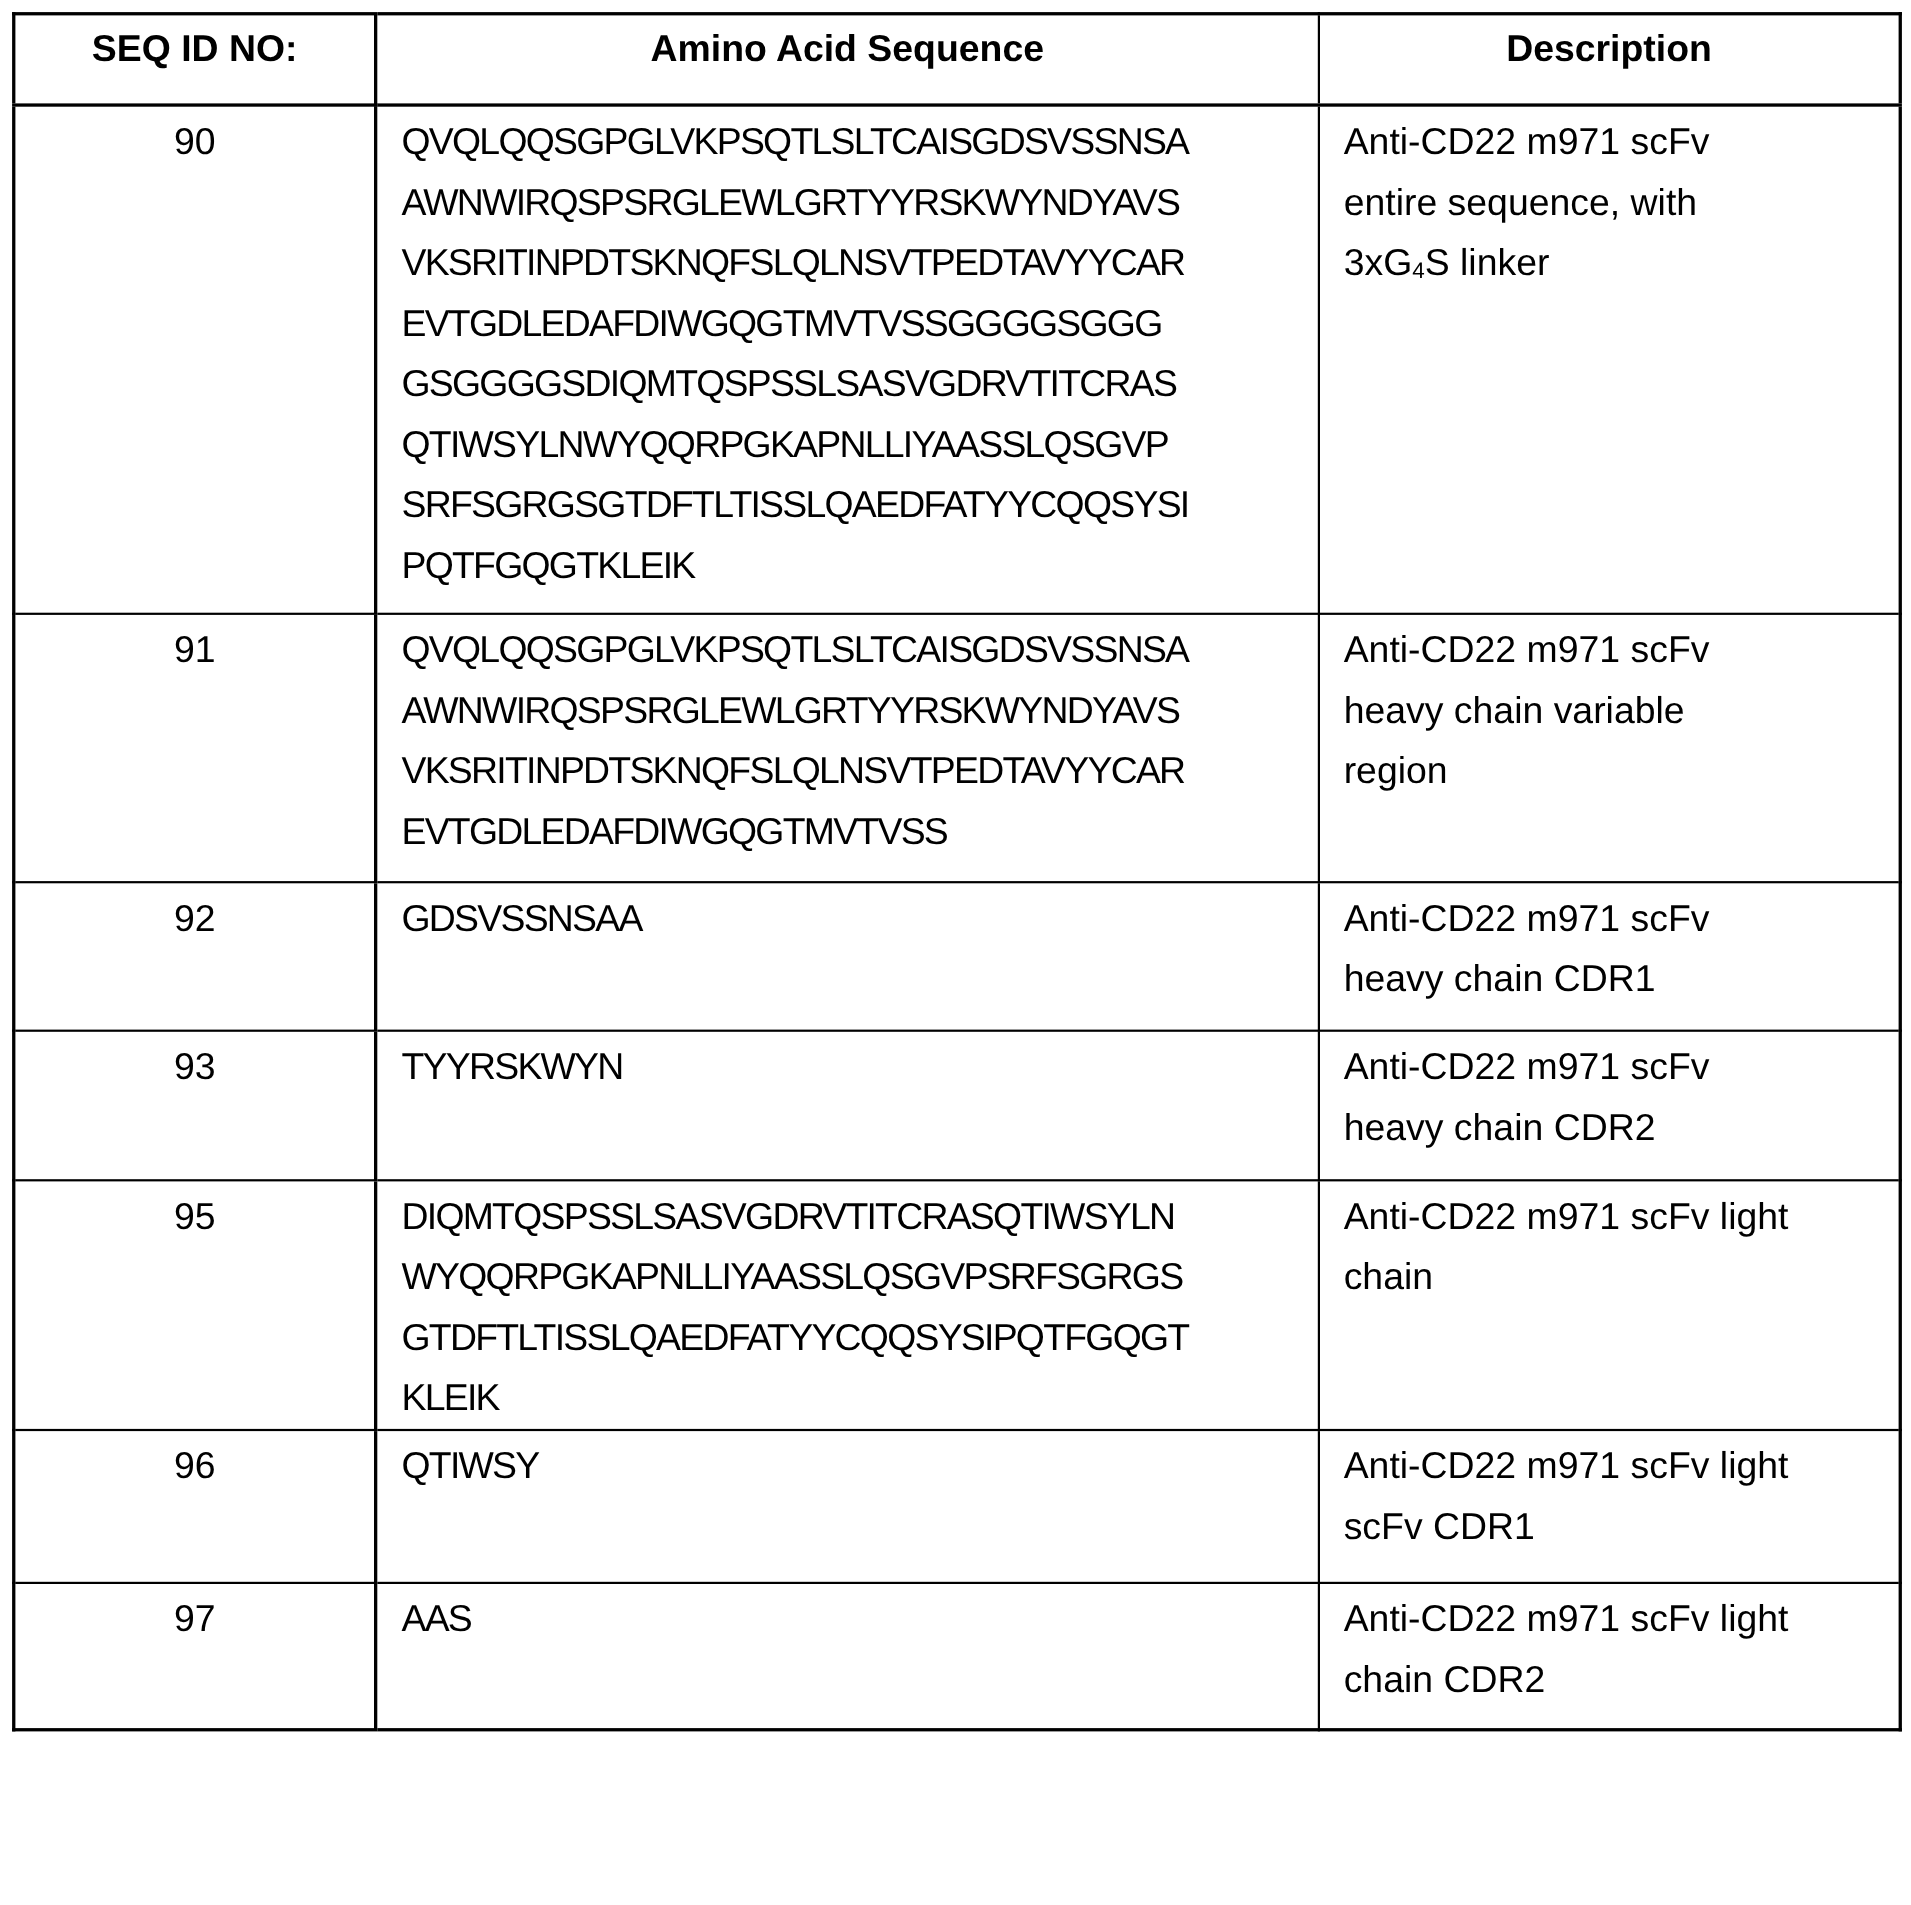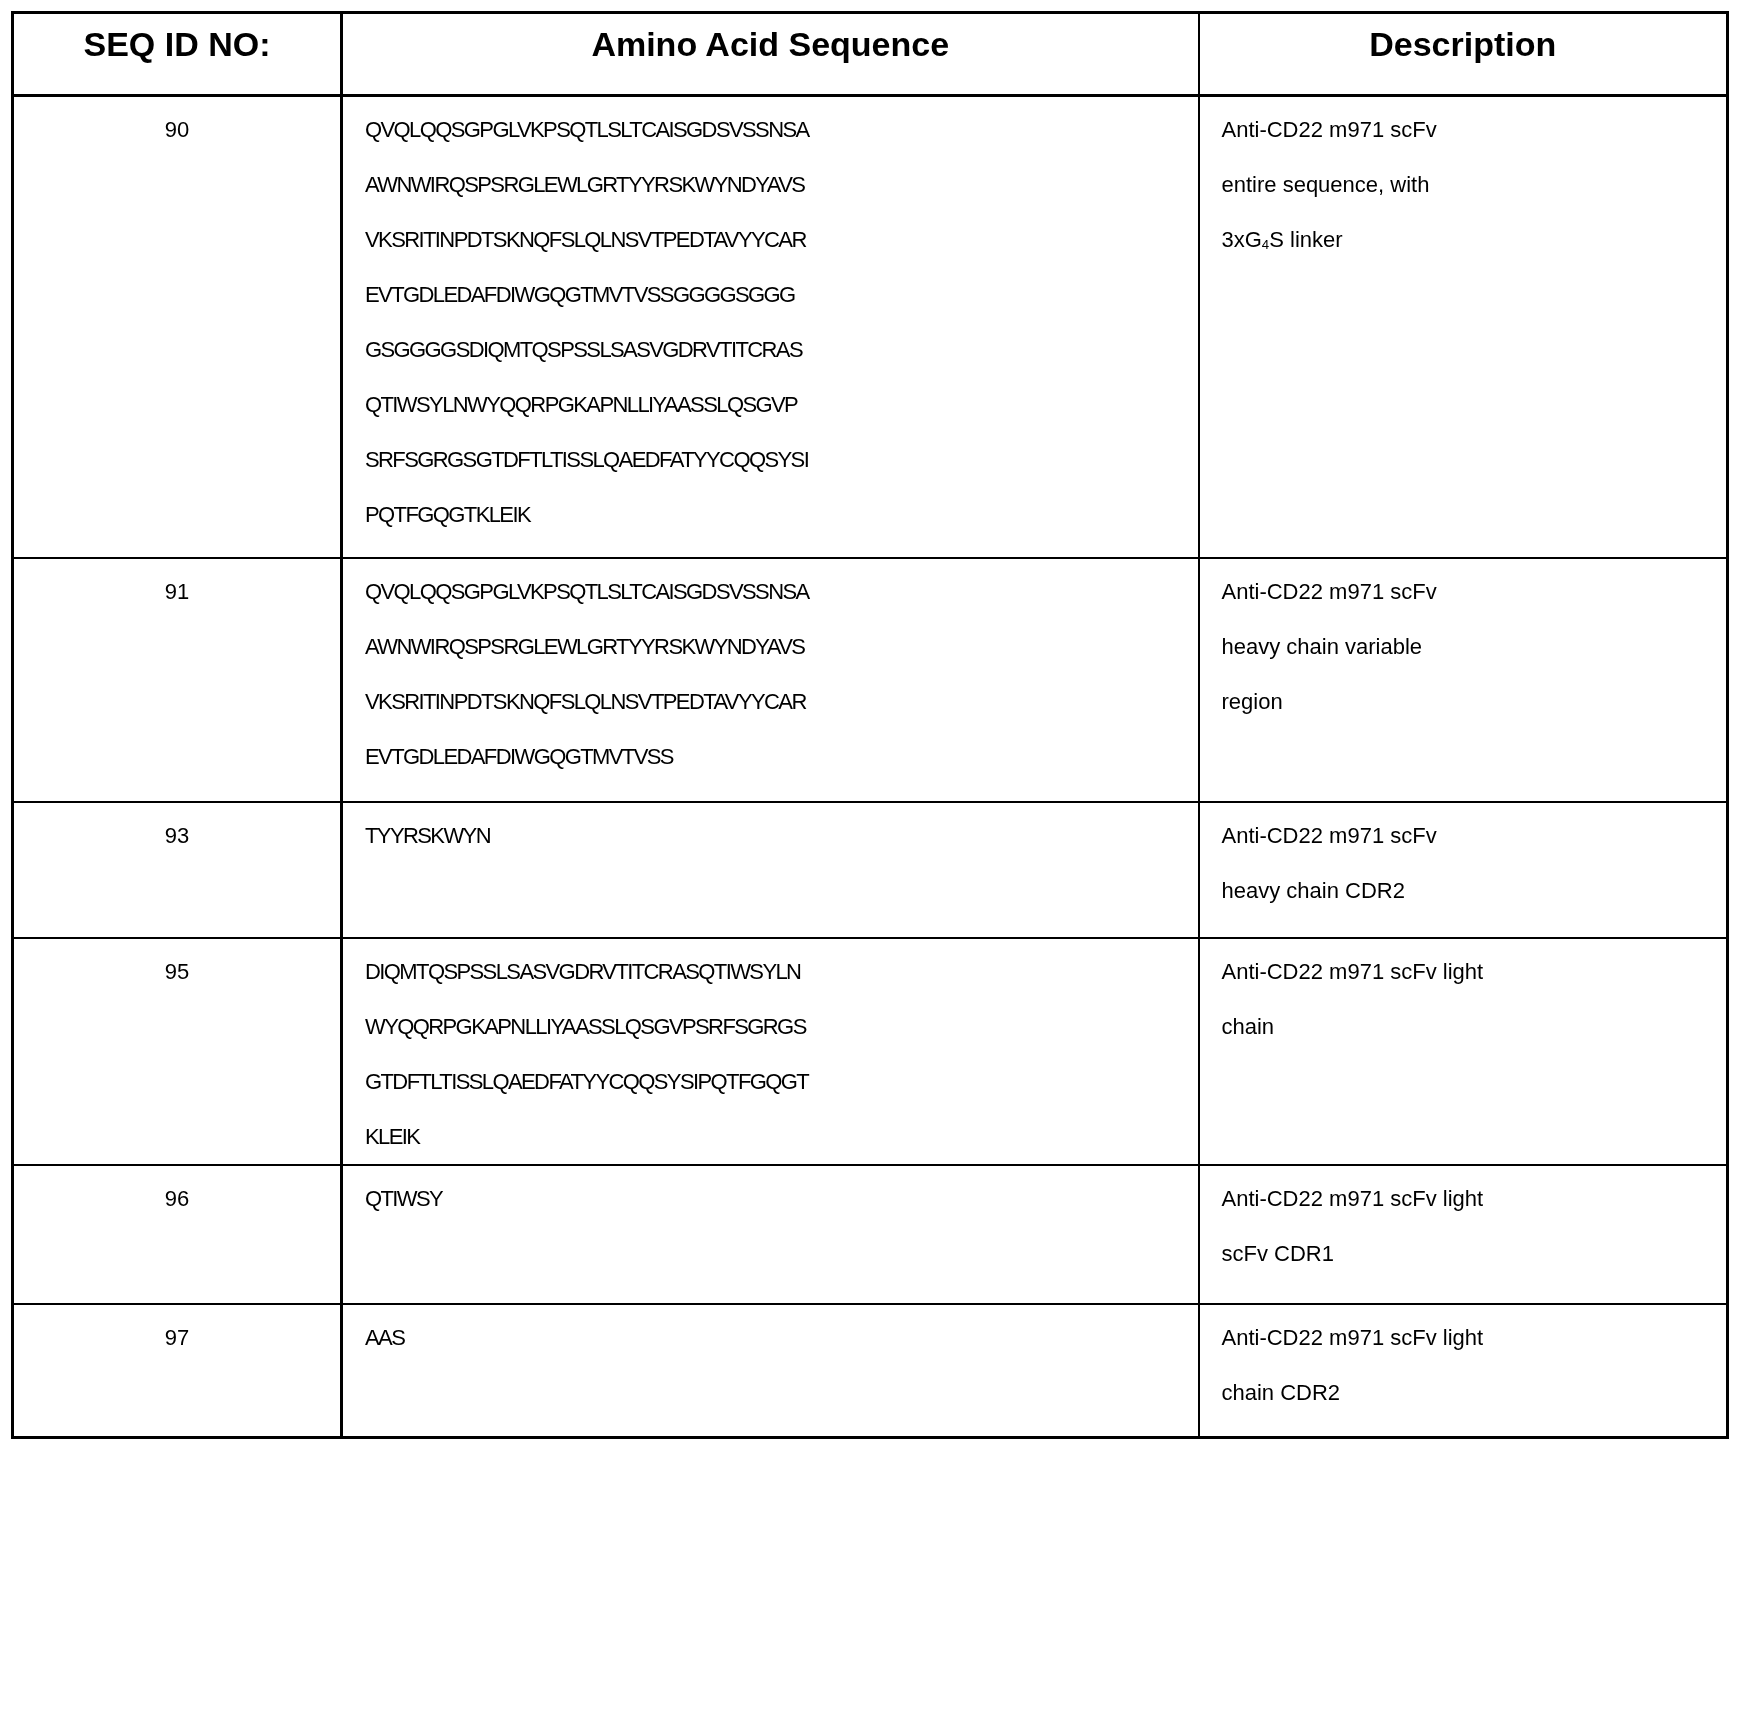--- a/index.html
+++ b/index.html
@@ -7,21 +7,21 @@
          font-family: "Liberation Sans", "DejaVu Sans", sans-serif; color: #000; }
   table.seq-table {
     position: absolute; left: 11px; top: 11px;
     width: 1715px; border-collapse: collapse; table-layout: fixed;
   }
   table.seq-table col.c1 { width: 329px; }
   table.seq-table col.c2 { width: 857px; }
   table.seq-table col.c3 { width: 529px; }
   th, td {
     border: 2px solid #000; vertical-align: top; padding: 0;
-    font-size: 22px; line-height: 55px;
+    font-size: 34px; line-height: 55px;
   }
   table.seq-table { border: 3px solid #000; }
   th {
     font-weight: bold; text-align: center; height: 83px;
     padding-top: 8px; box-sizing: border-box; font-size: 34px; line-height: 44px;
   }
   th.h1, td.id { border-right-width: 3px; }
   tr.hdr th { border-bottom-width: 3px; }
   td.id { text-align: center; padding-top: 5px; }
   td.seq { padding: 5px 10px 0 22px; letter-spacing: -1.6px; word-break: break-all; }
@@ -83,20 +83,30 @@
         <span class="ln">VKSRITINPDTSKNQFSLQLNSVTPEDTAVYYCAR</span>
         <span class="ln">EVTGDLEDAFDIWGQGTMVTVSS</span>
       </td>
       <td class="desc">
         <span class="ln">Anti-CD22 m971 scFv</span>
         <span class="ln">heavy chain variable</span>
         <span class="ln">region</span>
       </td>
     </tr>
 
+    <tr class="r92">
+      <td class="id">92</td>
+      <td class="seq">
+        <span class="ln">GDSVSSNSAA</span>
+      </td>
+      <td class="desc">
+        <span class="ln">Anti-CD22 m971 scFv</span>
+        <span class="ln">heavy chain CDR1</span>
+      </td>
+    </tr>
 
     <tr class="r93">
       <td class="id">93</td>
       <td class="seq">
         <span class="ln">TYYRSKWYN</span>
       </td>
       <td class="desc">
         <span class="ln">Anti-CD22 m971 scFv</span>
         <span class="ln">heavy chain CDR2</span>
       </td>

